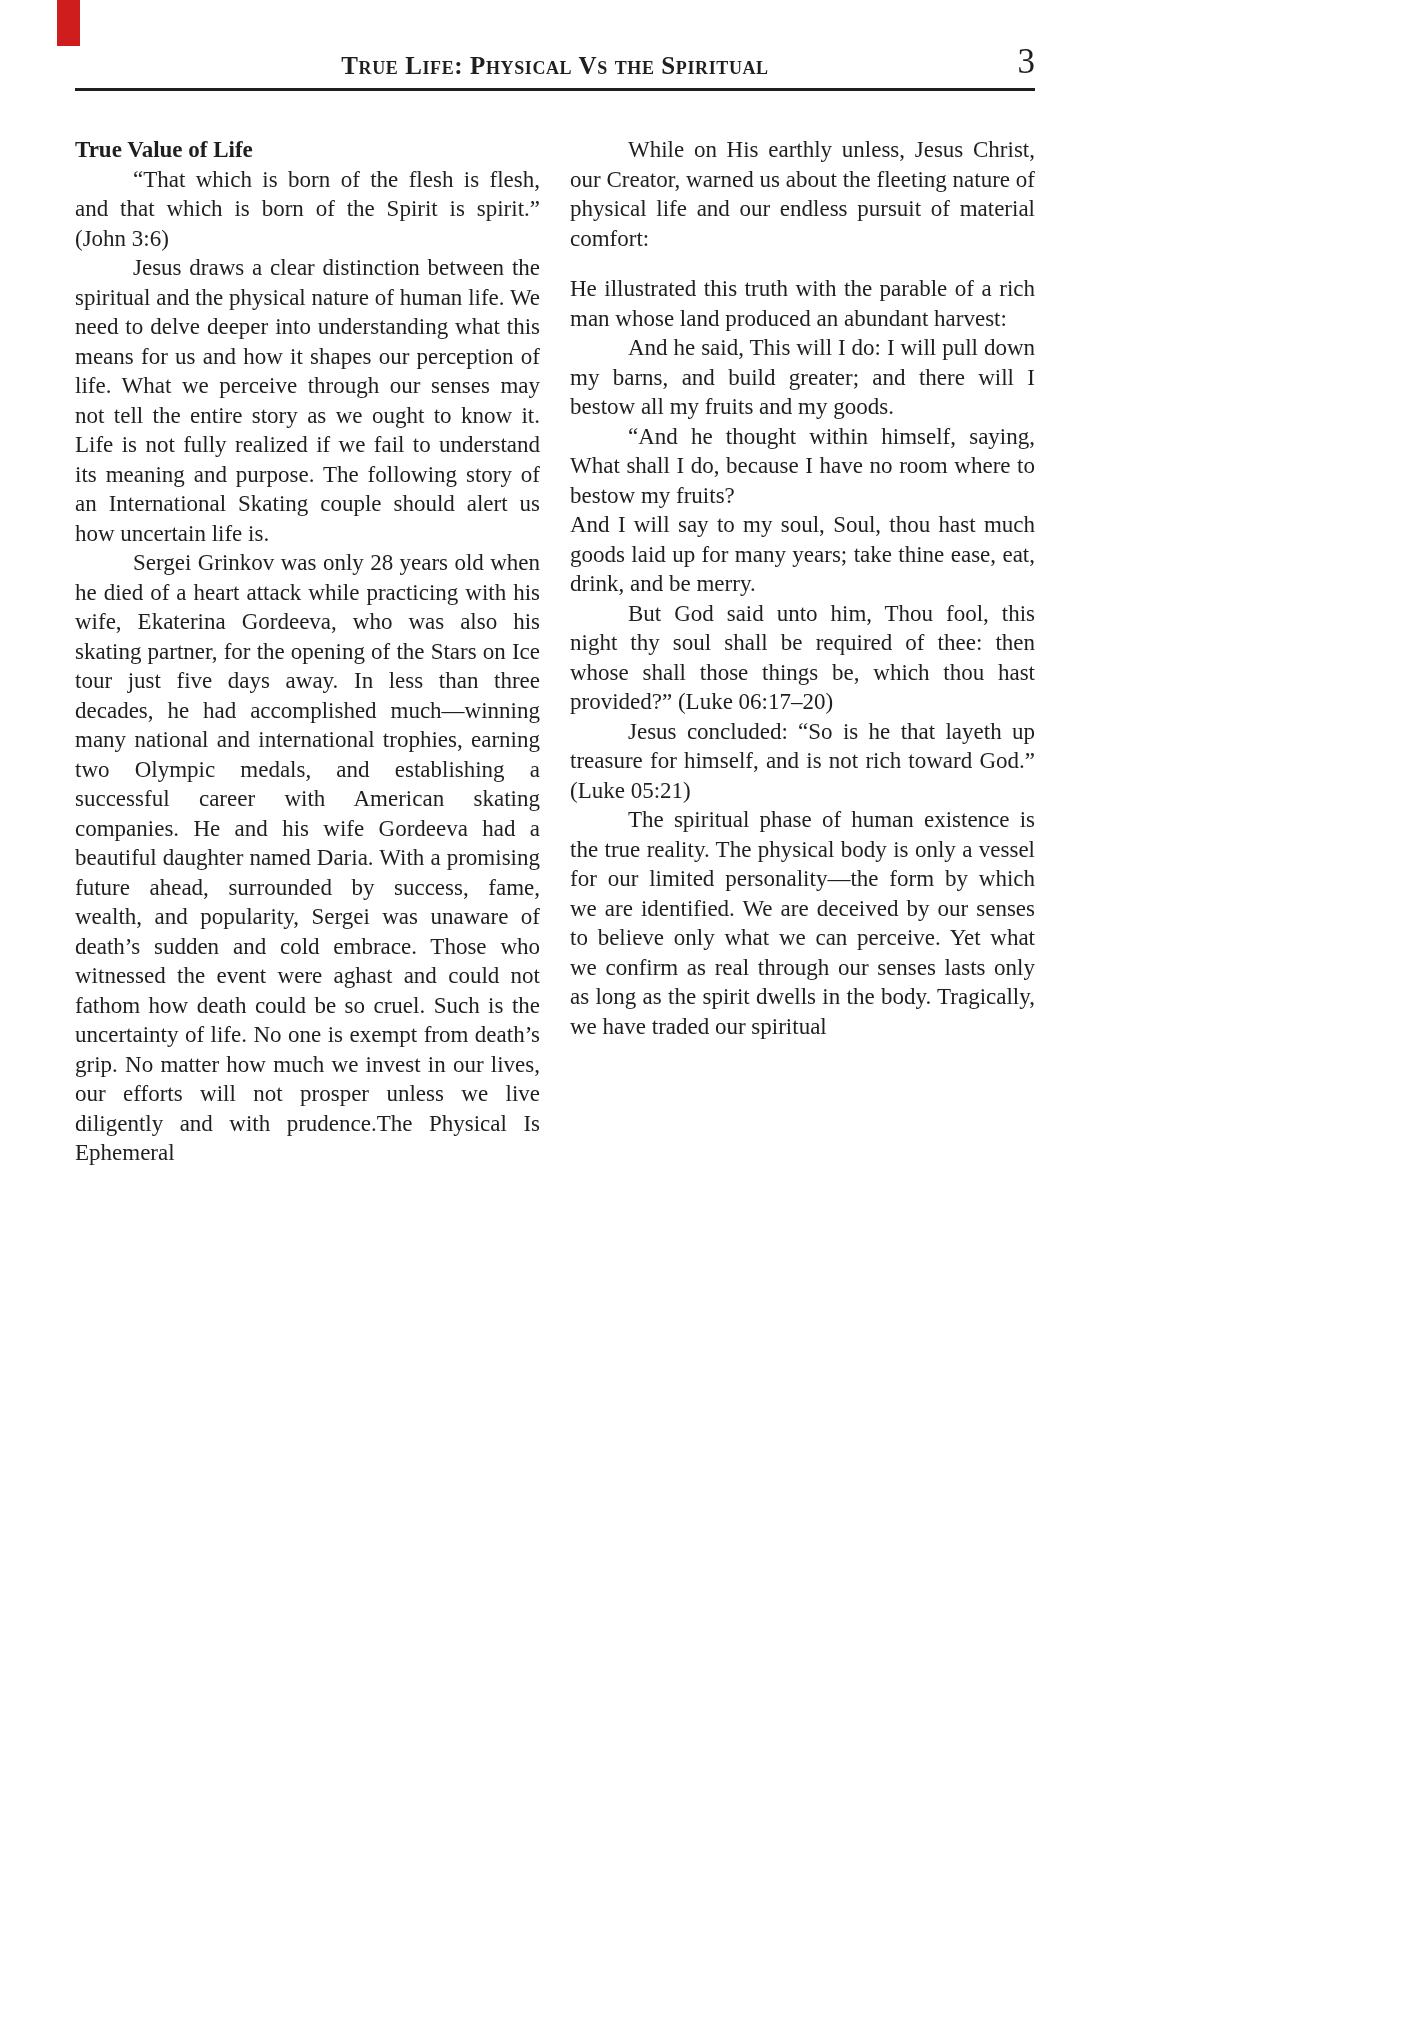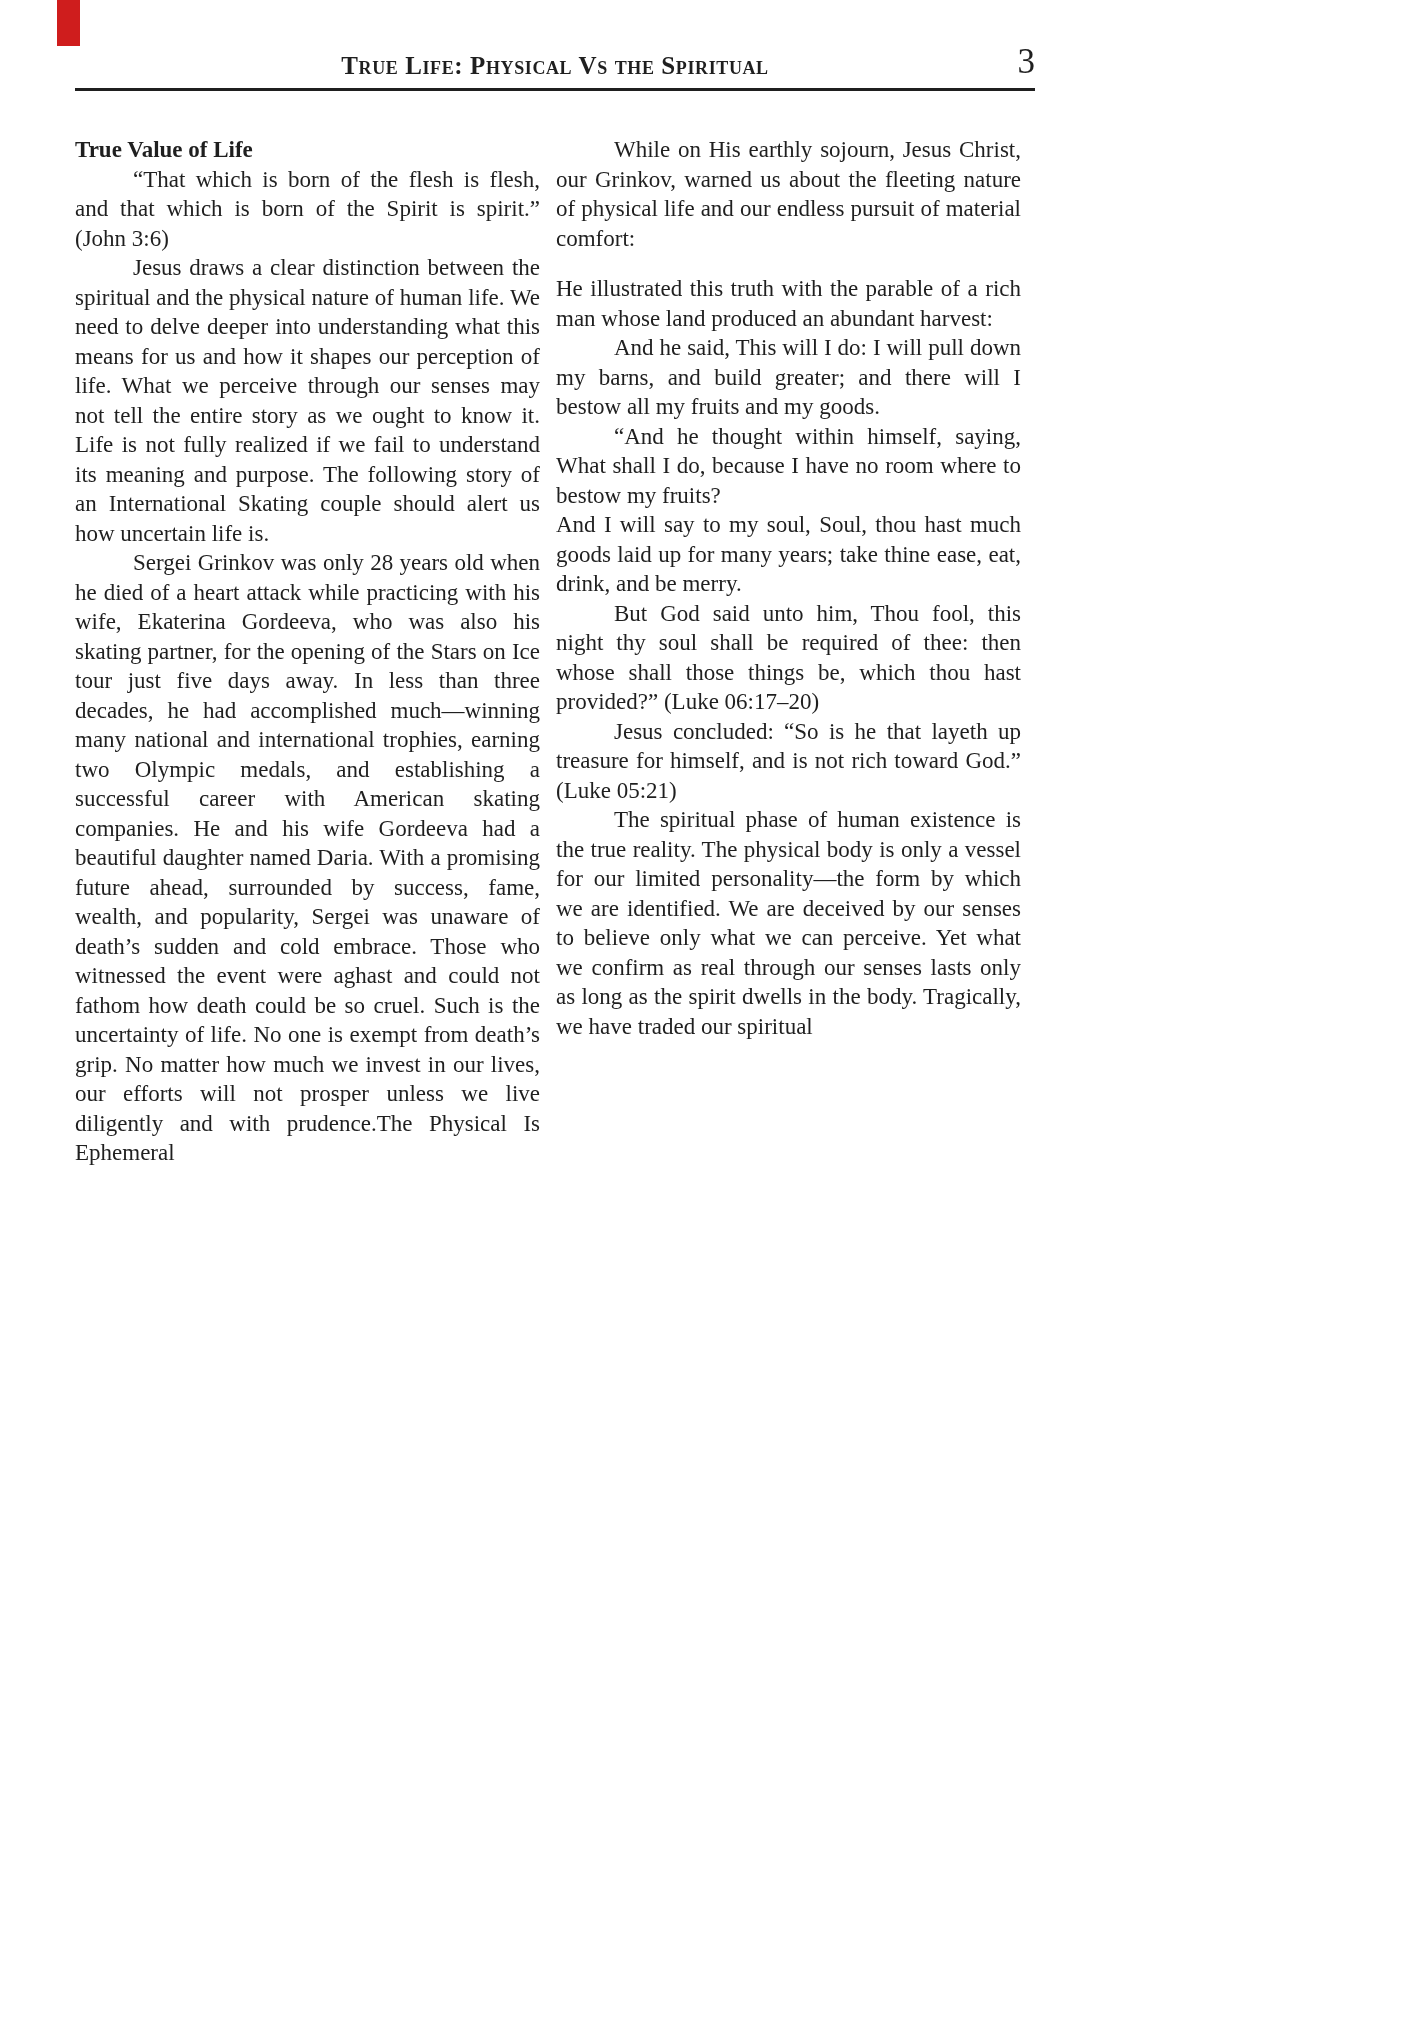--- a/index.html
+++ b/index.html
@@ -59,21 +59,21 @@
     margin-top: 298px;
     text-align: center;
     font-variant: small-caps;
     font-weight: 400;
     font-size: 46px;
     letter-spacing: 1px;
     color: #1f1f1f;
   }
   .columns {
     display: flex;
-    gap: 16px;
+    gap: 30px;
     margin-top: 44px;
   }
   .col {
     width: 465px;
     text-align: justify;
     font-size: 23px;
     line-height: 29.5px;
   }
   .col-heading {
     font-weight: 700;
@@ -110,21 +110,21 @@
     <div class="columns">
 
       <div class="col">
         <p class="col-heading">True Value of Life</p>
         <p class="para">“That which is born of the flesh is flesh, and that which is born of the Spirit is spirit.” (John 3:6)</p>
         <p class="para">Jesus draws a clear distinction between the spiritual and the physical nature of human life. We need to delve deeper into understanding what this means for us and how it shapes our perception of life. What we perceive through our senses may not tell the entire story as we ought to know it. Life is not fully realized if we fail to understand its meaning and purpose. The following story of an International Skating couple should alert us how uncertain life is.</p>
         <p class="para">Sergei Grinkov was only 28 years old when he died of a heart attack while practicing with his wife, Ekaterina Gordeeva, who was also his skating partner, for the opening of the Stars on Ice tour just five days away. In less than three decades, he had accomplished much—winning many national and international trophies, earning two Olympic medals, and establishing a successful career with American skating companies. He and his wife Gordeeva had a beautiful daughter named Daria. With a promising future ahead, surrounded by success, fame, wealth, and popularity, Sergei was unaware of death’s sudden and cold embrace. Those who witnessed the event were aghast and could not fathom how death could be so cruel. Such is the uncertainty of life. No one is exempt from death’s grip. No matter how much we invest in our lives, our efforts will not prosper unless we live diligently and with prudence.The Physical Is Ephemeral</p>
       </div>
 
       <div class="col">
-        <p class="para">While on His earthly sojourn, Jesus Christ, our Grinkov, warned us about the fleeting nature of physical life and our endless pursuit of material comfort:</p>
+        <p class="para">While on His earthly unless, Jesus Christ, our Creator, warned us about the fleeting nature of physical life and our endless pursuit of material comfort:</p>
         <p class="para no-indent space-before">He illustrated this truth with the parable of a rich man whose land produced an abundant harvest:</p>
         <p class="para">And he said, This will I do: I will pull down my barns, and build greater; and there will I bestow all my fruits and my goods.</p>
         <p class="para">“And he thought within himself, saying, What shall I do, because I have no room where to bestow my fruits?</p>
         <p class="para no-indent">And I will say to my soul, Soul, thou hast much goods laid up for many years; take thine ease, eat, drink, and be merry.</p>
         <p class="para">But God said unto him, Thou fool, this night thy soul shall be required of thee: then whose shall those things be, which thou hast provided?” (Luke 06:17–20)</p>
         <p class="para">Jesus concluded: “So is he that layeth up treasure for himself, and is not rich toward God.” (Luke 05:21)</p>
         <p class="para">The spiritual phase of human existence is the true reality. The physical body is only a vessel for our limited personality—the form by which we are identified. We are deceived by our senses to believe only what we can perceive. Yet what we confirm as real through our senses lasts only as long as the spirit dwells in the body. Tragically, we have traded our spiritual</p>
       </div>
 
     </div>

